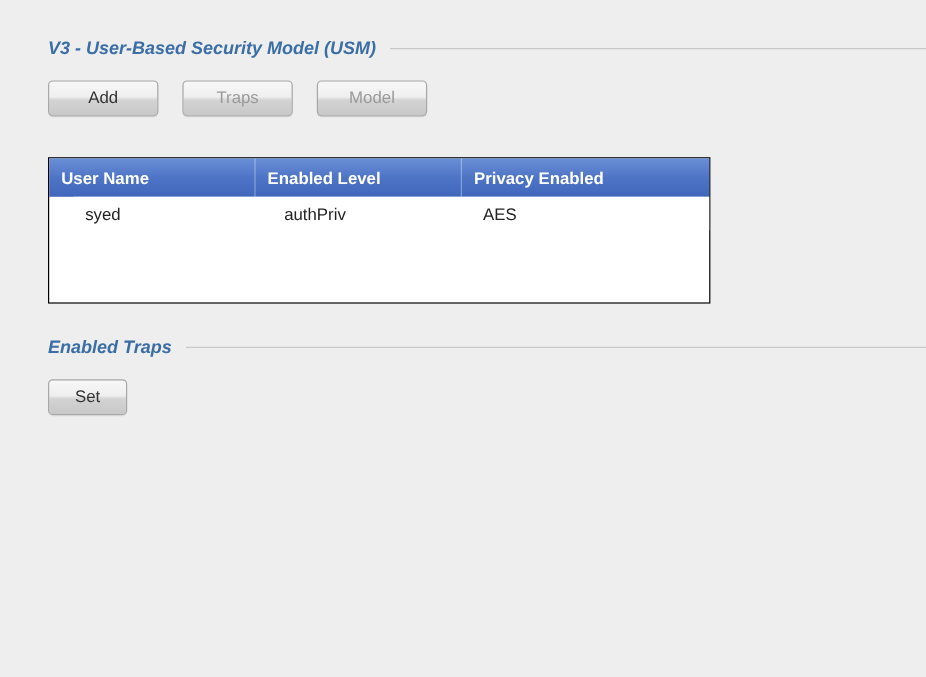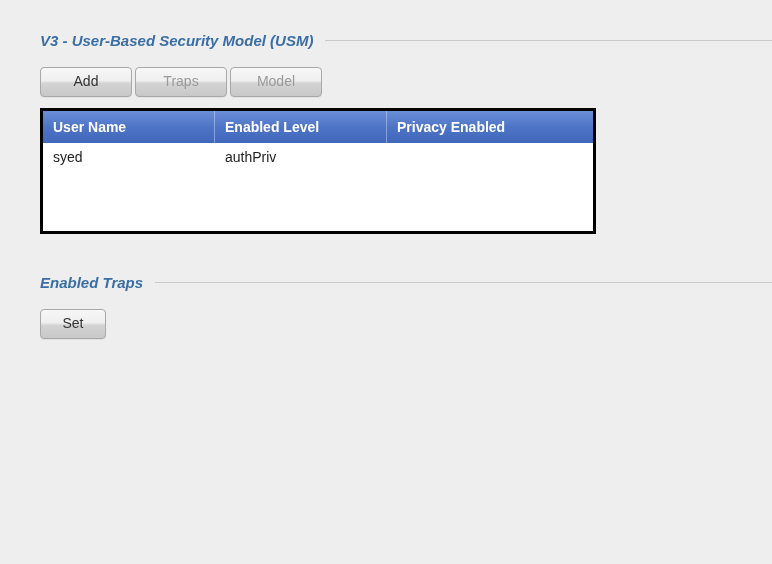--- a/index.html
+++ b/index.html
@@ -16,46 +16,46 @@
     display:flex;align-items:center;gap:12px;
     margin-top:32px;
     font-style:italic;
   }
   .section-header .title{
     color:#3a6ea5;font-weight:bold;font-size:15px;white-space:nowrap;
   }
   .section-header .rule{
     flex:1;height:1px;background:#c8c8c8;
   }
-  .btn-row{margin:18px 0 0 0;display:flex;gap:3px;}
+  .btn-row{margin:18px 0 0 0;display:flex;gap:20px;}
   .btn{
     min-width:90px;height:28px;line-height:26px;
     border:1px solid #a8a8a8;border-radius:4px;
     background:linear-gradient(to bottom,#f7f7f7 0%,#efefef 45%,#d3d3d3 55%,#c8c8c8 100%);
     text-align:center;font-size:14px;color:#333;cursor:pointer;
     box-shadow:0 1px 0 rgba(0,0,0,.05);
     user-select:none;
   }
   .btn.disabled{color:#9a9a9a;cursor:default}
   .grid{
-    margin-top:11px;width:550px;
-    border:3px solid #000000;background:#fff;
+    margin-top:34px;width:550px;
+    border:1px solid #000000;background:#fff;
   }
   .grid .head{
     display:flex;height:32px;
     background:linear-gradient(to bottom,#6a8fd6 0%,#4e74c6 50%,#4167bd 100%);
     color:#fff;font-weight:bold;font-size:14px;
   }
   .grid .head .hcell{
     padding:0 10px;display:flex;align-items:center;
     border-right:1px solid rgba(255,255,255,.35);
     box-sizing:border-box;
   }
   .grid .head .hcell:last-child{border-right:none}
-  .grid .body{min-height:88px;}
+  .grid .body{min-height:88px;padding-left:20px;}
   .grid .row{display:flex;height:28px;align-items:center;background:#fff}
   .grid .row .cell{
     padding:0 10px;box-sizing:border-box;font-size:14px;color:#222;
   }
   
   .usm .c1{width:172px}
   .usm .c2{width:172px}
   .usm .c3{width:206px}
   
   .trap .c1{width:272px}
@@ -82,27 +82,28 @@
     <div class="grid usm">
       <div class="head">
         <div class="hcell c1">User Name</div>
         <div class="hcell c2">Enabled Level</div>
         <div class="hcell c3">Privacy Enabled</div>
       </div>
       <div class="body">
         <div class="row">
           <div class="cell c1">syed</div>
           <div class="cell c2">authPriv</div>
+          <div class="cell c3">AES</div>
         </div>
       </div>
     </div>
   </div>
 
   <div class="section traps">
-    <div class="section-header" style="margin-top:40px">
+    <div class="section-header" style="margin-top:28px">
       <span class="title">Enabled Traps</span>
       <span class="rule"></span>
     </div>
 
     <div class="btn-row">
       <div class="btn" style="min-width:64px">Set</div>
     </div>
 
   </div>
 

